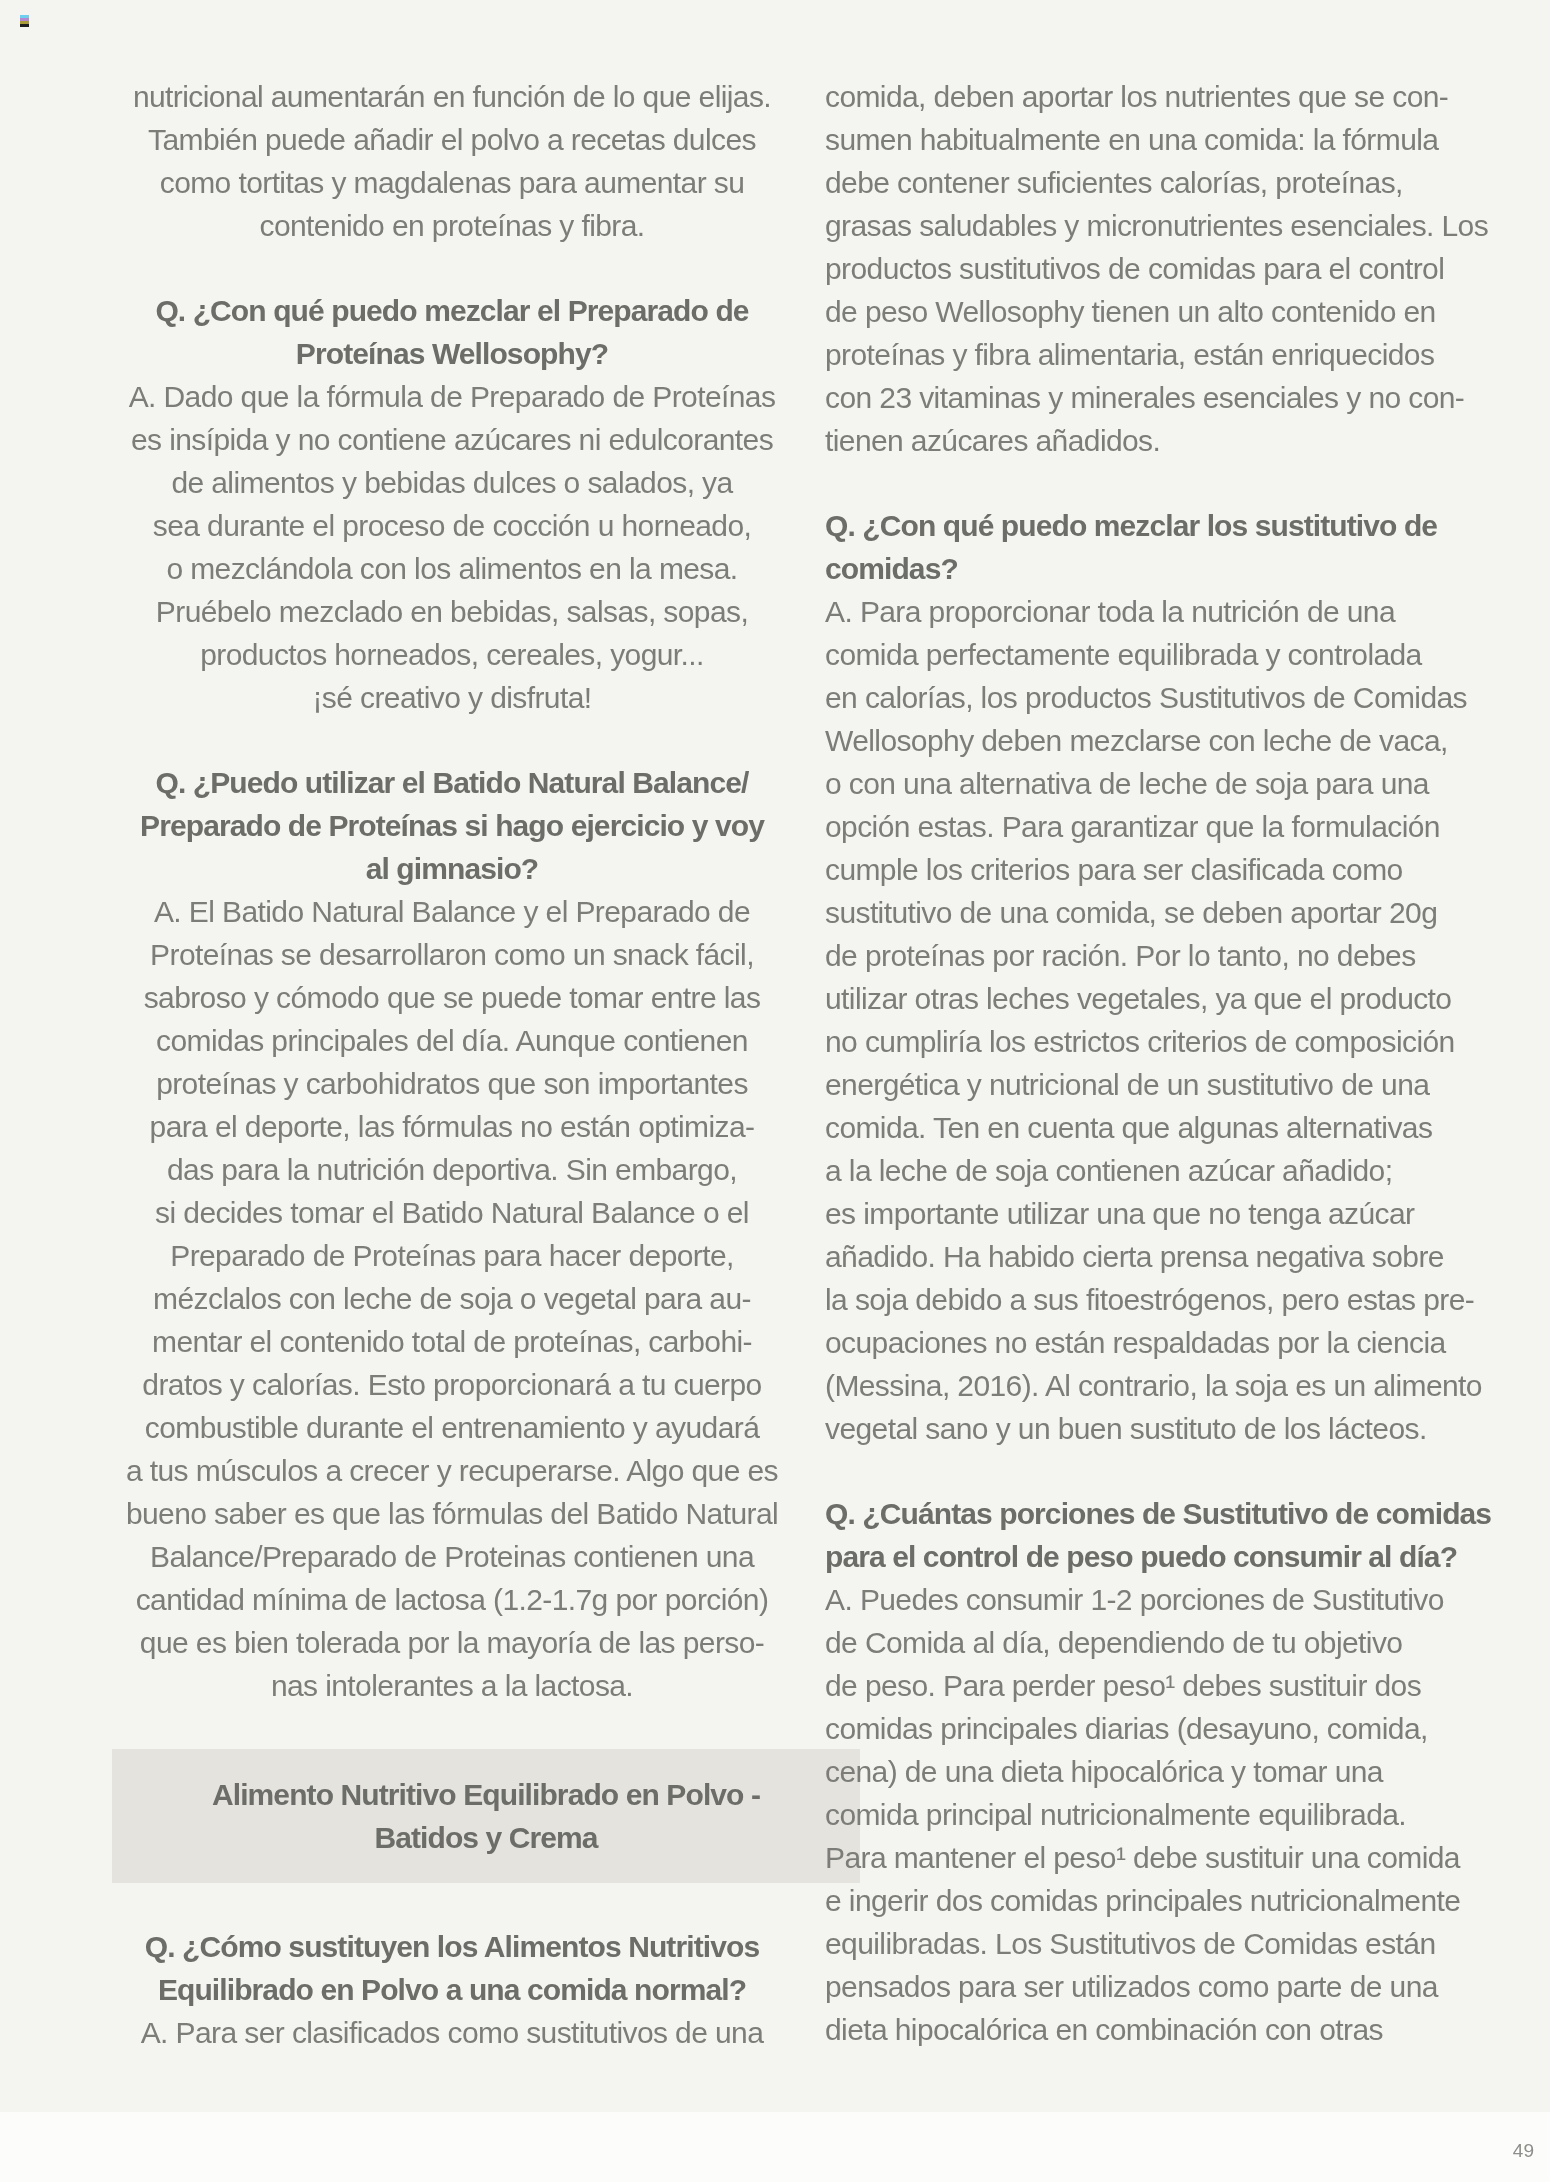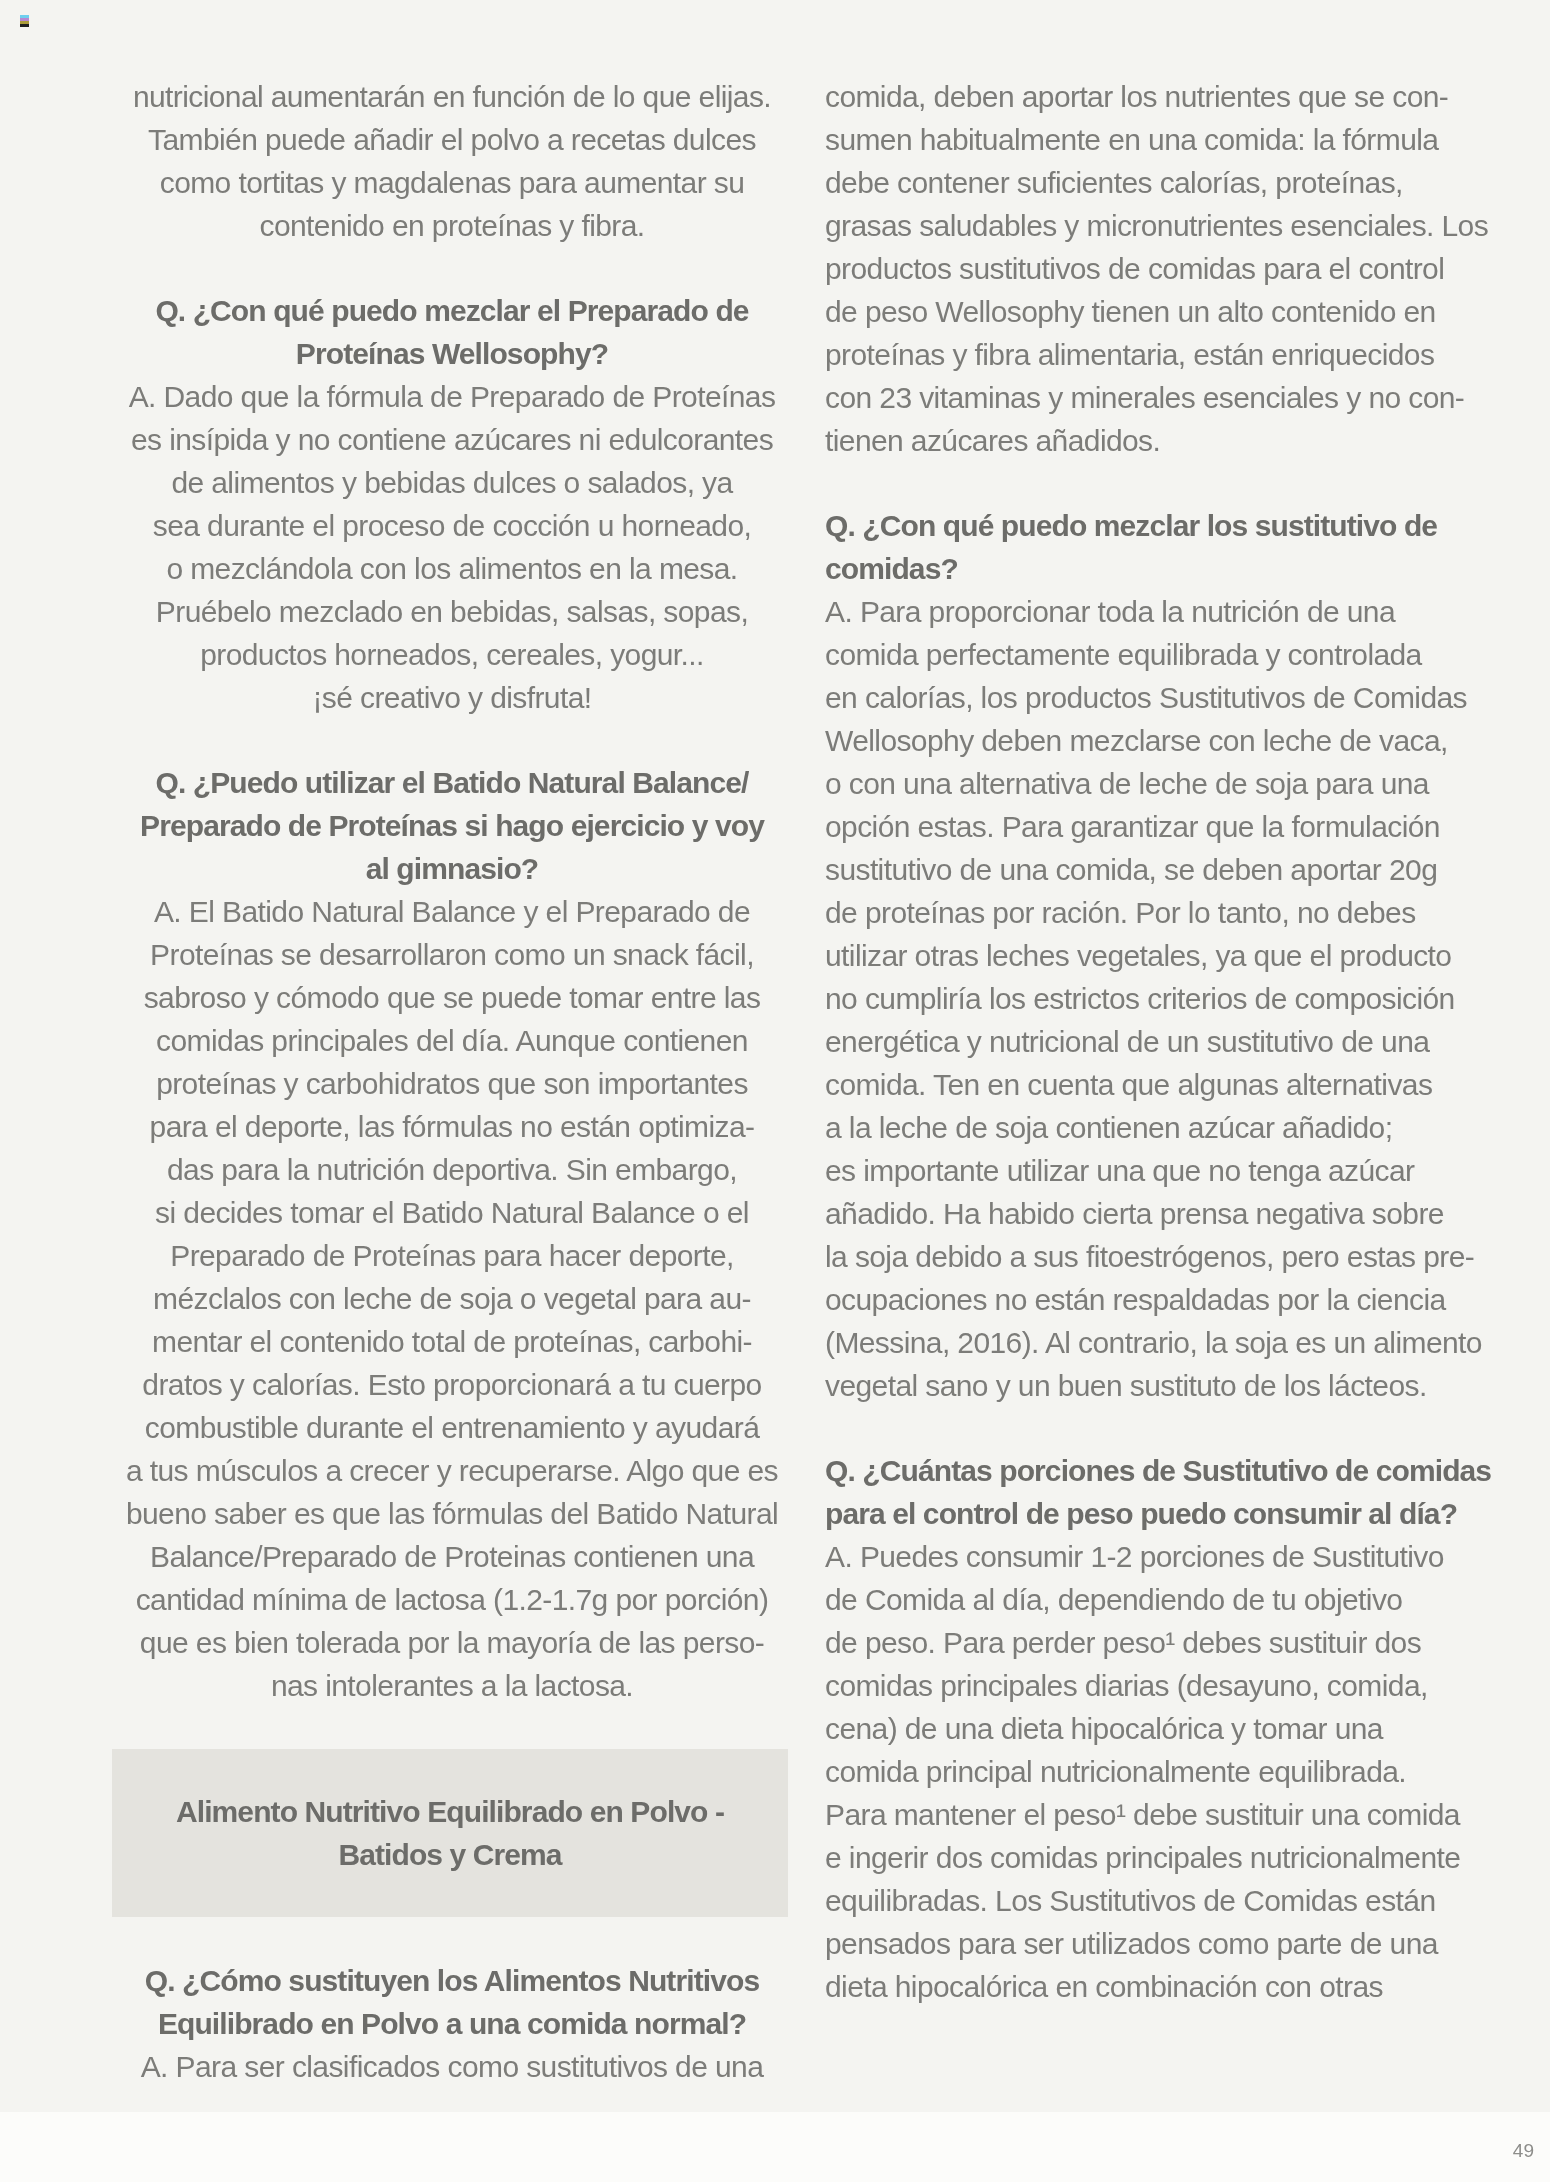--- a/index.html
+++ b/index.html
@@ -43,22 +43,22 @@
   .block:first-child { margin-top: 0; }
   .block.answer { margin-top: 0; }
   .block.question, .block.box {
     font-weight: 700;
     color: var(--heading-color, #6c6c69);
     letter-spacing: -0.9px;
   }
   .block.box {
     background: var(--box-bg, #e4e3de);
     box-sizing: border-box;
-    width: 676px;
-    padding: 41px 30px;
+    width: 748px;
+    padding: 24px 30px;
   }
   .line {
     height: 43px;
     line-height: 43px;
     white-space: nowrap;
   }
   .page-number {
     position: absolute;
     right: 16px;
     top: 2140px;
@@ -151,20 +151,21 @@
         <div class="line">Q. ¿Con qué puedo mezclar los sustitutivo de</div>
         <div class="line">comidas?</div>
       </div>
       <div class="block answer">
         <div class="line">A. Para proporcionar toda la nutrición de una</div>
         <div class="line">comida perfectamente equilibrada y controlada</div>
         <div class="line">en calorías, los productos Sustitutivos de Comidas</div>
         <div class="line">Wellosophy deben mezclarse con leche de vaca,</div>
         <div class="line">o con una alternativa de leche de soja para una</div>
         <div class="line">opción estas. Para garantizar que la formulación</div>
+        <div class="line">cumple los criterios para ser clasificada como</div>
         <div class="line">sustitutivo de una comida, se deben aportar 20g</div>
         <div class="line">de proteínas por ración. Por lo tanto, no debes</div>
         <div class="line">utilizar otras leches vegetales, ya que el producto</div>
         <div class="line">no cumpliría los estrictos criterios de composición</div>
         <div class="line">energética y nutricional de un sustitutivo de una</div>
         <div class="line">comida. Ten en cuenta que algunas alternativas</div>
         <div class="line">a la leche de soja contienen azúcar añadido;</div>
         <div class="line">es importante utilizar una que no tenga azúcar</div>
         <div class="line">añadido. Ha habido cierta prensa negativa sobre</div>
         <div class="line">la soja debido a sus fitoestrógenos, pero estas pre-</div>

